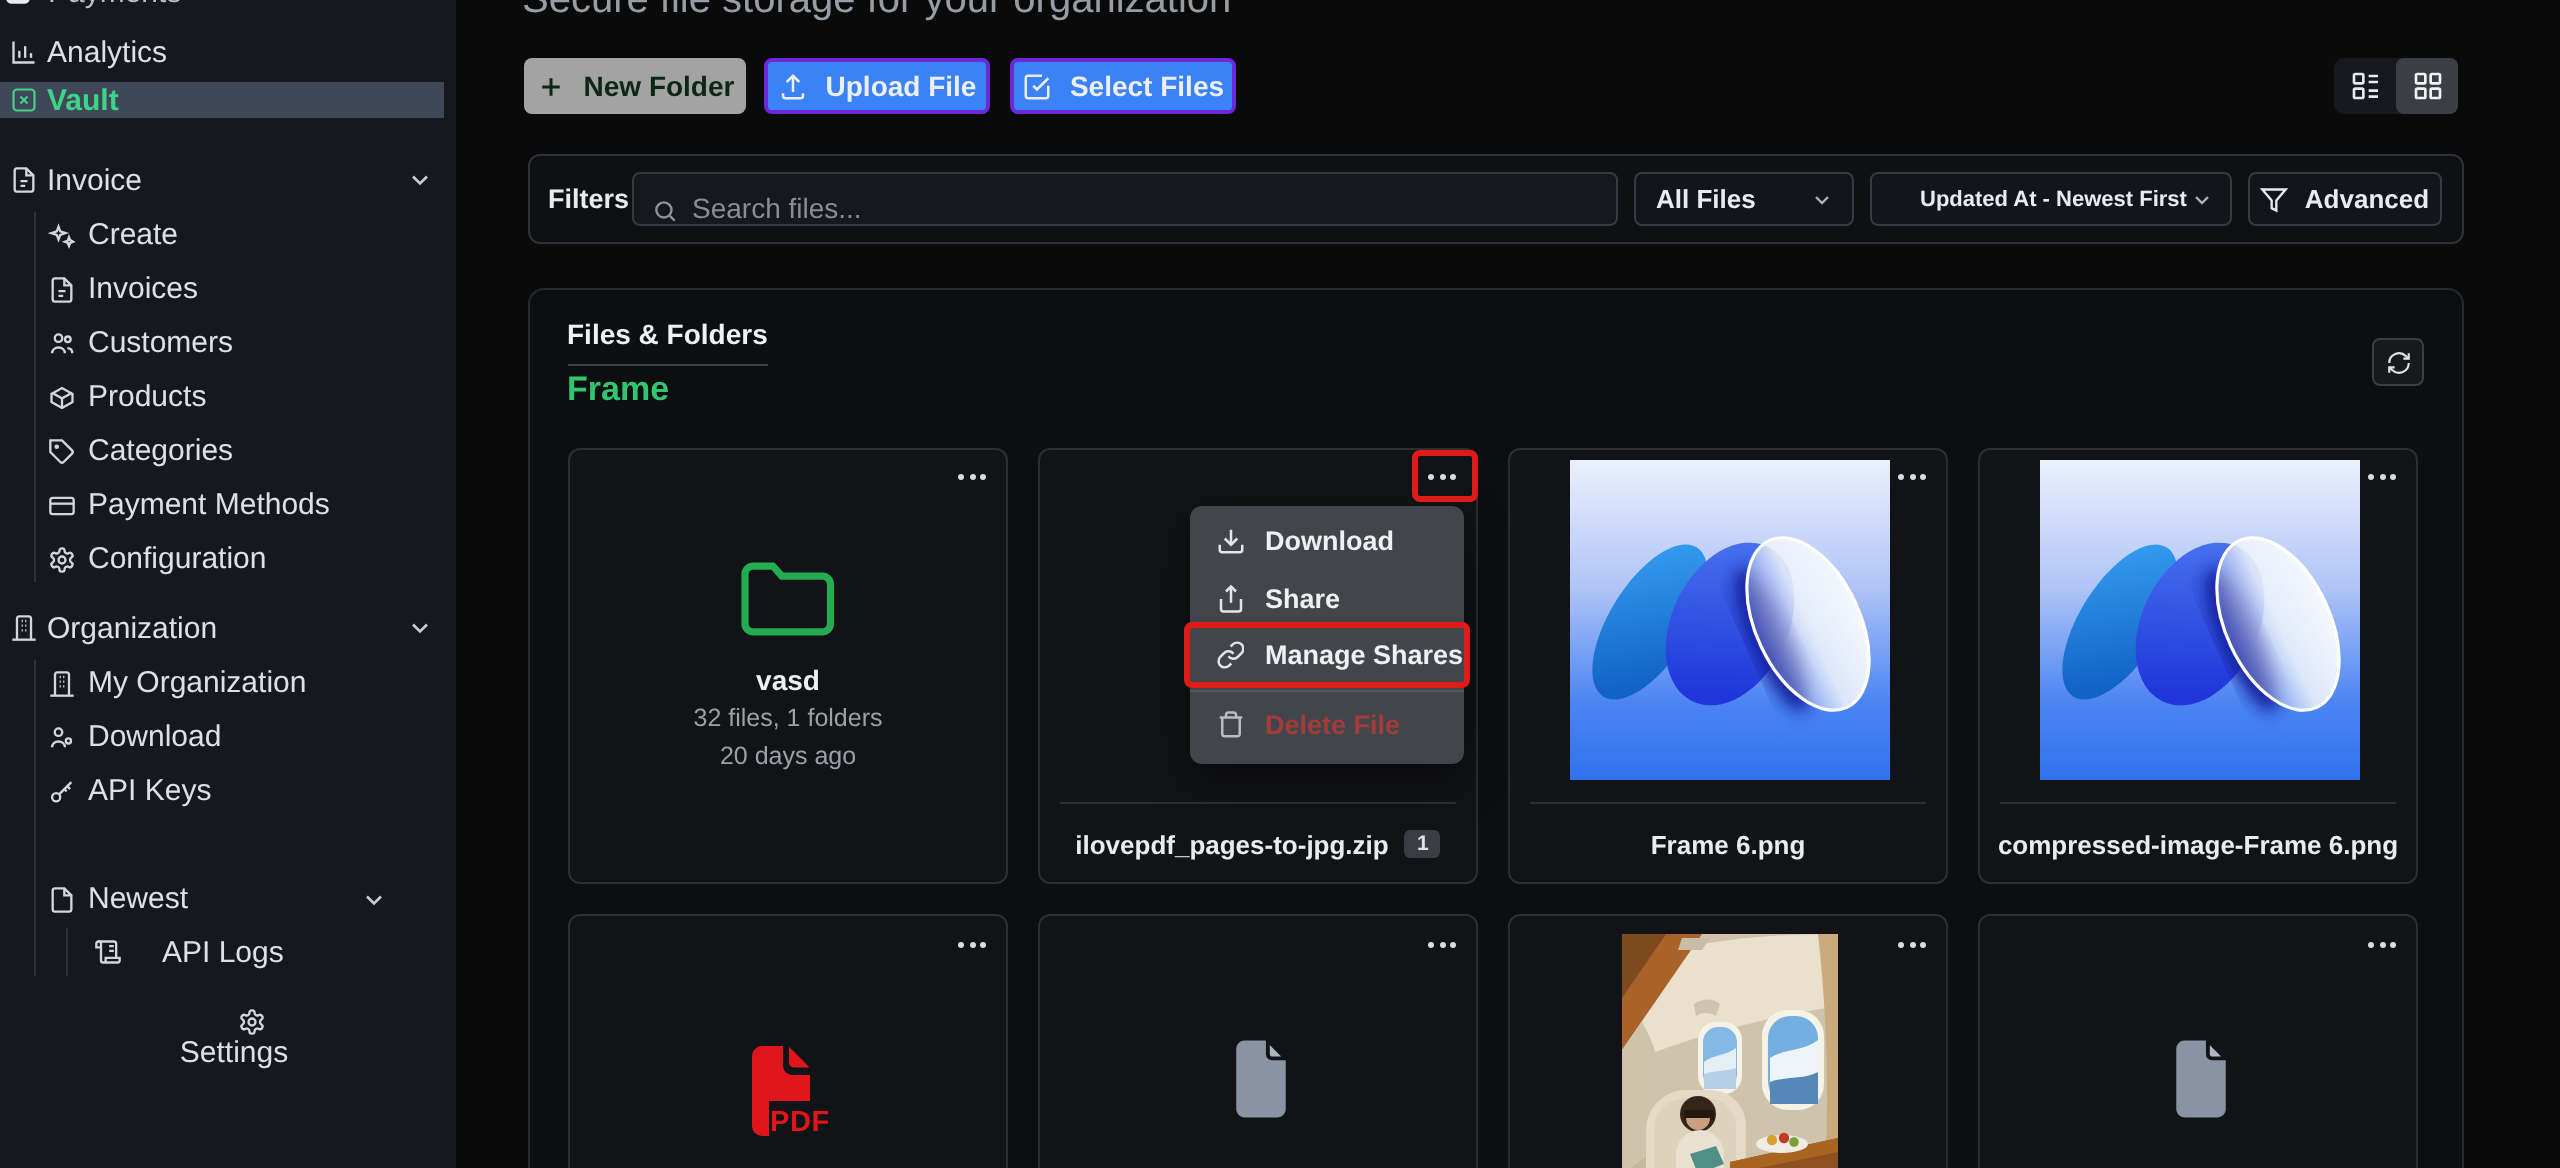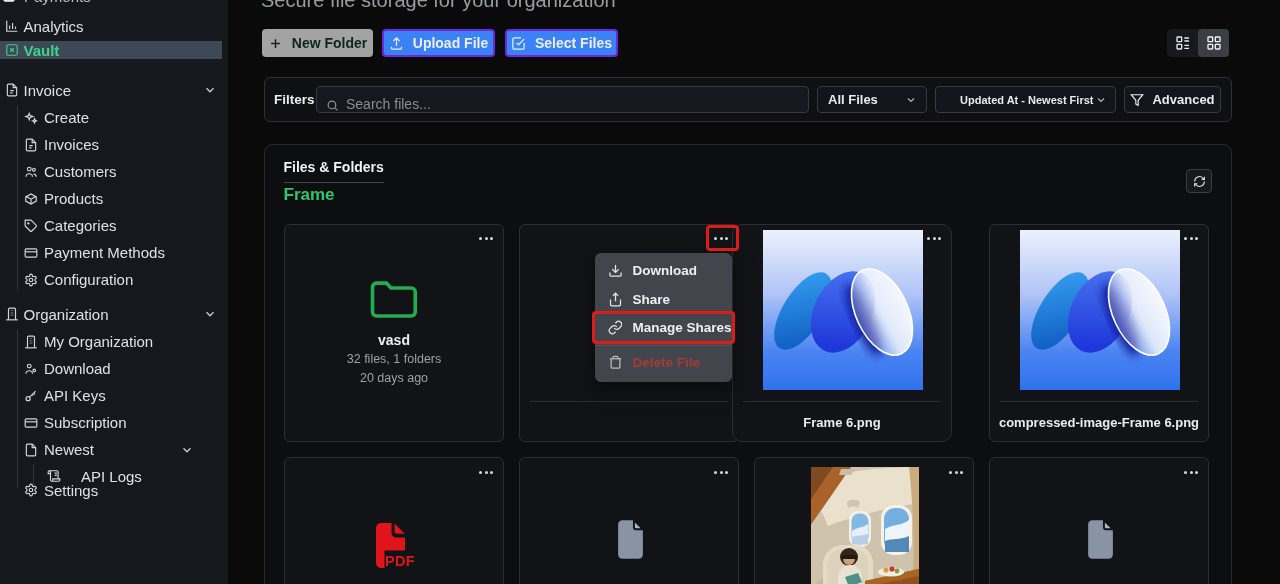--- a/index.html
+++ b/index.html
@@ -157,27 +157,20 @@
     <span style="margin-left:6px;">Download</span>
   </div>
   <div class="mi" style="top:382px;height:27px;">
     <svg style="margin-left:24px" width="14" height="14" viewBox="0 0 24 24" fill="none" stroke="#d2d7de" stroke-width="2">
         <circle cx="7" cy="16.5" r="3.5"></circle>
         <path d="M9.5 14L20 3.5"></path>
         <path d="M16.5 7l2.5 2.5M14 9.5l2 2"></path>
       </svg>
     <span style="margin-left:6px;">API Keys</span>
   </div>
-  <div class="mi" style="top:409px;height:27px;">
-    <svg style="margin-left:24px" width="14" height="14" viewBox="0 0 24 24" fill="none" stroke="#d2d7de" stroke-width="2">
-        <rect x="2" y="5" width="20" height="14" rx="2"></rect>
-        <path d="M2 10h20"></path>
-      </svg>
-    <span style="margin-left:6px;">Subscription</span>
-  </div>
   <div class="mi" style="top:436px;height:27px;">
     <svg style="margin-left:24px" width="14" height="14" viewBox="0 0 24 24" fill="none" stroke="#d2d7de" stroke-width="2">
         <path d="M14 2H6a2 2 0 0 0-2 2v16a2 2 0 0 0 2 2h12a2 2 0 0 0 2-2V8z"></path>
         <path d="M14 2v6h6"></path>
       </svg>
     <span style="margin-left:6px;">Newest</span>
   </div>
   <svg class="chev" style="left:180px;top:443px;" width="14" height="14" viewBox="0 0 24 24" fill="none" stroke="#c9ced6" stroke-width="2.2">
       <path d="M6 9l6 6 6-6"></path>
     </svg>
@@ -185,21 +178,21 @@
   <div class="guide" style="left:33px;top:464px;height:24px;"></div>
   <div class="mi" style="top:463px;height:26px;">
     <svg style="margin-left:47px" width="14" height="14" viewBox="0 0 24 24" fill="none" stroke="#d2d7de" stroke-width="2">
         <path d="M8 21h12a2 2 0 0 0 2-2v-2H10v2a2 2 0 1 1-4 0V5a2 2 0 1 0-4 0v3h4"></path>
         <path d="M19 17V5a2 2 0 0 0-2-2H4"></path>
         <path d="M13 7h4M13 11h4"></path>
       </svg>
     <span style="margin-left:20px;">API Logs</span>
   </div>
 
-  <div class="mi" style="top:476px;">
+  <div class="mi" style="top:504px;flex-direction:column;">
     <svg style="margin-left:24px" width="14" height="14" viewBox="0 0 24 24" fill="none" stroke="#d2d7de" stroke-width="2">
         <path d="M12.22 2h-.44a2 2 0 0 0-2 2v.18a2 2 0 0 1-1 1.73l-.43.25a2 2 0 0 1-2 0l-.15-.08a2 2 0 0 0-2.73.73l-.22.38a2 2 0 0 0 .73 2.73l.15.1a2 2 0 0 1 1 1.72v.51a2 2 0 0 1-1 1.74l-.15.09a2 2 0 0 0-.73 2.73l.22.38a2 2 0 0 0 2.73.73l.15-.08a2 2 0 0 1 2 0l.43.25a2 2 0 0 1 1 1.73V20a2 2 0 0 0 2 2h.44a2 2 0 0 0 2-2v-.18a2 2 0 0 1 1-1.73l.43-.25a2 2 0 0 1 2 0l.15.08a2 2 0 0 0 2.73-.73l.22-.39a2 2 0 0 0-.73-2.73l-.15-.08a2 2 0 0 1-1-1.74v-.5a2 2 0 0 1 1-1.74l.15-.09a2 2 0 0 0 .73-2.73l-.22-.38a2 2 0 0 0-2.73-.73l-.15.08a2 2 0 0 1-2 0l-.43-.25a2 2 0 0 1-1-1.73V4a2 2 0 0 0-2-2z"></path>
         <circle cx="12" cy="12" r="3"></circle>
       </svg>
     <span style="margin-left:6px;">Settings</span>
   </div>
 </div>
 
 <div id="main">
 
@@ -302,23 +295,27 @@
       <div class="abs meta" style="top:146.5px;width:100%;">20 days ago</div>
     </div>
 
     <div class="card" style="left:291px;top:223.5px;">
       <div class="dots" style="right:10px;top:12.5px;">
           <i></i>
           <i></i>
           <i></i>
         </div>
       <div class="cdiv"></div>
-    </div>
-
-    <div class="card" style="left:504px;top:223.5px;border-radius:10px;">
+      <div class="fname">
+          <span>ilovepdf_pages-to-jpg.zip</span>
+          <span style="display:inline-flex;align-items:center;justify-content:center;width:18px;height:14px;background:#3a3e44;border-radius:3px;font-size:10.5px;color:#dfe2e6;">1</span>
+        </div>
+    </div>
+
+    <div class="card" style="left:526px;top:223.5px;">
       <div class="dots" style="right:10px;top:12.5px;">
           <i></i>
           <i></i>
           <i></i>
         </div>
       <svg class="thumb" viewBox="0 0 160 160">
         <defs>
           <linearGradient id="bg1" x1="0" y1="0" x2="0" y2="1">
             <stop offset="0" stop-color="#ebf0fc"></stop>
               <stop offset="0.4" stop-color="#b0c4f7"></stop>

